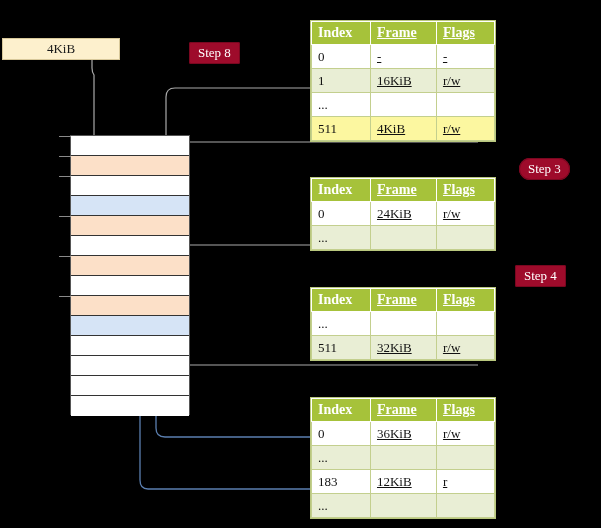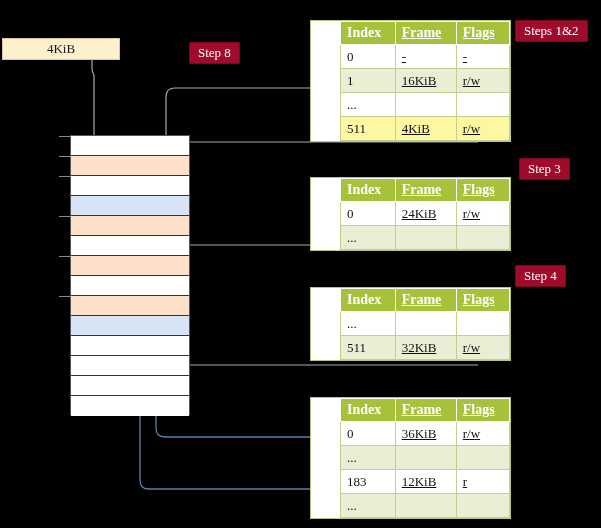--- a/index.html
+++ b/index.html
@@ -18,39 +18,39 @@
              display:flex;align-items:center;justify-content:center;
              font-size:13px;color:#1a1a1a;box-sizing:border-box;}
 
   
   .badge{position:absolute;background:#9e0b2b;color:#fff;
          font-size:13px;line-height:1;
          padding:4px 9px 5px 9px;border-radius:2px;white-space:nowrap;
          box-shadow:0 0 0 1px #7a0720 inset;}
   .badge.b0 {left:189px;top:42px;}
   .badge.b12{left:515px;top:20px;}
-  .badge.b3 {left:519px;top:158px;}
+  .badge.b3 {left:519px;top:158px;border-radius:11px;}
   .badge.b4 {left:515px;top:265px;}
 
   
   #memcol{position:absolute;left:70px;top:135px;width:120px;height:280px;
           border:1px solid #555;box-sizing:border-box;background:#fff;}
   .mrow{height:20px;box-sizing:border-box;border-bottom:1px solid #333;
         background:#fff;}
   .mrow:last-child{border-bottom:none;}
   .mrow.orange{background:#fce0c8;}
   .mrow.blue  {background:#d6e4f6;}
   .tick{position:absolute;left:-12px;width:12px;height:0;
         border-top:1px solid #8a8a8a;}
 
   
   .ptable{position:absolute;border:1px solid #b9c77e;border-collapse:collapse;
           background:#fff;box-sizing:border-box;}
-  .ptable table{border-collapse:collapse;width:170px;
-                font-size:13px;color:#111;margin-left:29px;}
+  .ptable table{border-collapse:collapse;width:184px;
+                font-size:13px;color:#111;}
   .ptable th{background:#a6c23a;color:#fff;font-weight:bold;text-align:left;
              padding:3px 6px;border:1px solid #fff;font-size:14px;}
   .ptable td{padding:2px 6px;border:1px solid #c3cf8e;height:19px;
              vertical-align:middle;}
   .ptable tr.alt td{background:#e9eed5;}
   td.hl{background:#fcf7a0 !important;}
   .pt1{left:310px;top:20px;}
   .pt2{left:310px;top:177px;}
   .pt3{left:310px;top:287px;}
   .pt4{left:310px;top:397px;}
@@ -93,21 +93,20 @@
 
       <path d="M478,489 L148,489 Q140,489 140,480 L140,213" marker-end="url(#ablue)"></path>
     </g>
   </svg>
 
   <div class="vaddr-box">
     <span>4KiB</span>
   </div>
 
   <div class="badge b0">Step 8</div>
-  <div class="badge b12">Steps 1&amp;2</div>
   <div class="badge b3">Step 3</div>
   <div class="badge b4">Step 4</div>
 
   <div id="memcol">
       <div class="mrow" style="position: relative;">
         <span class="tick" style="top: 0px;"></span>
       </div>
       <div class="mrow orange" style="position: relative;">
         <span class="tick" style="top: 0px;"></span>
       </div>

